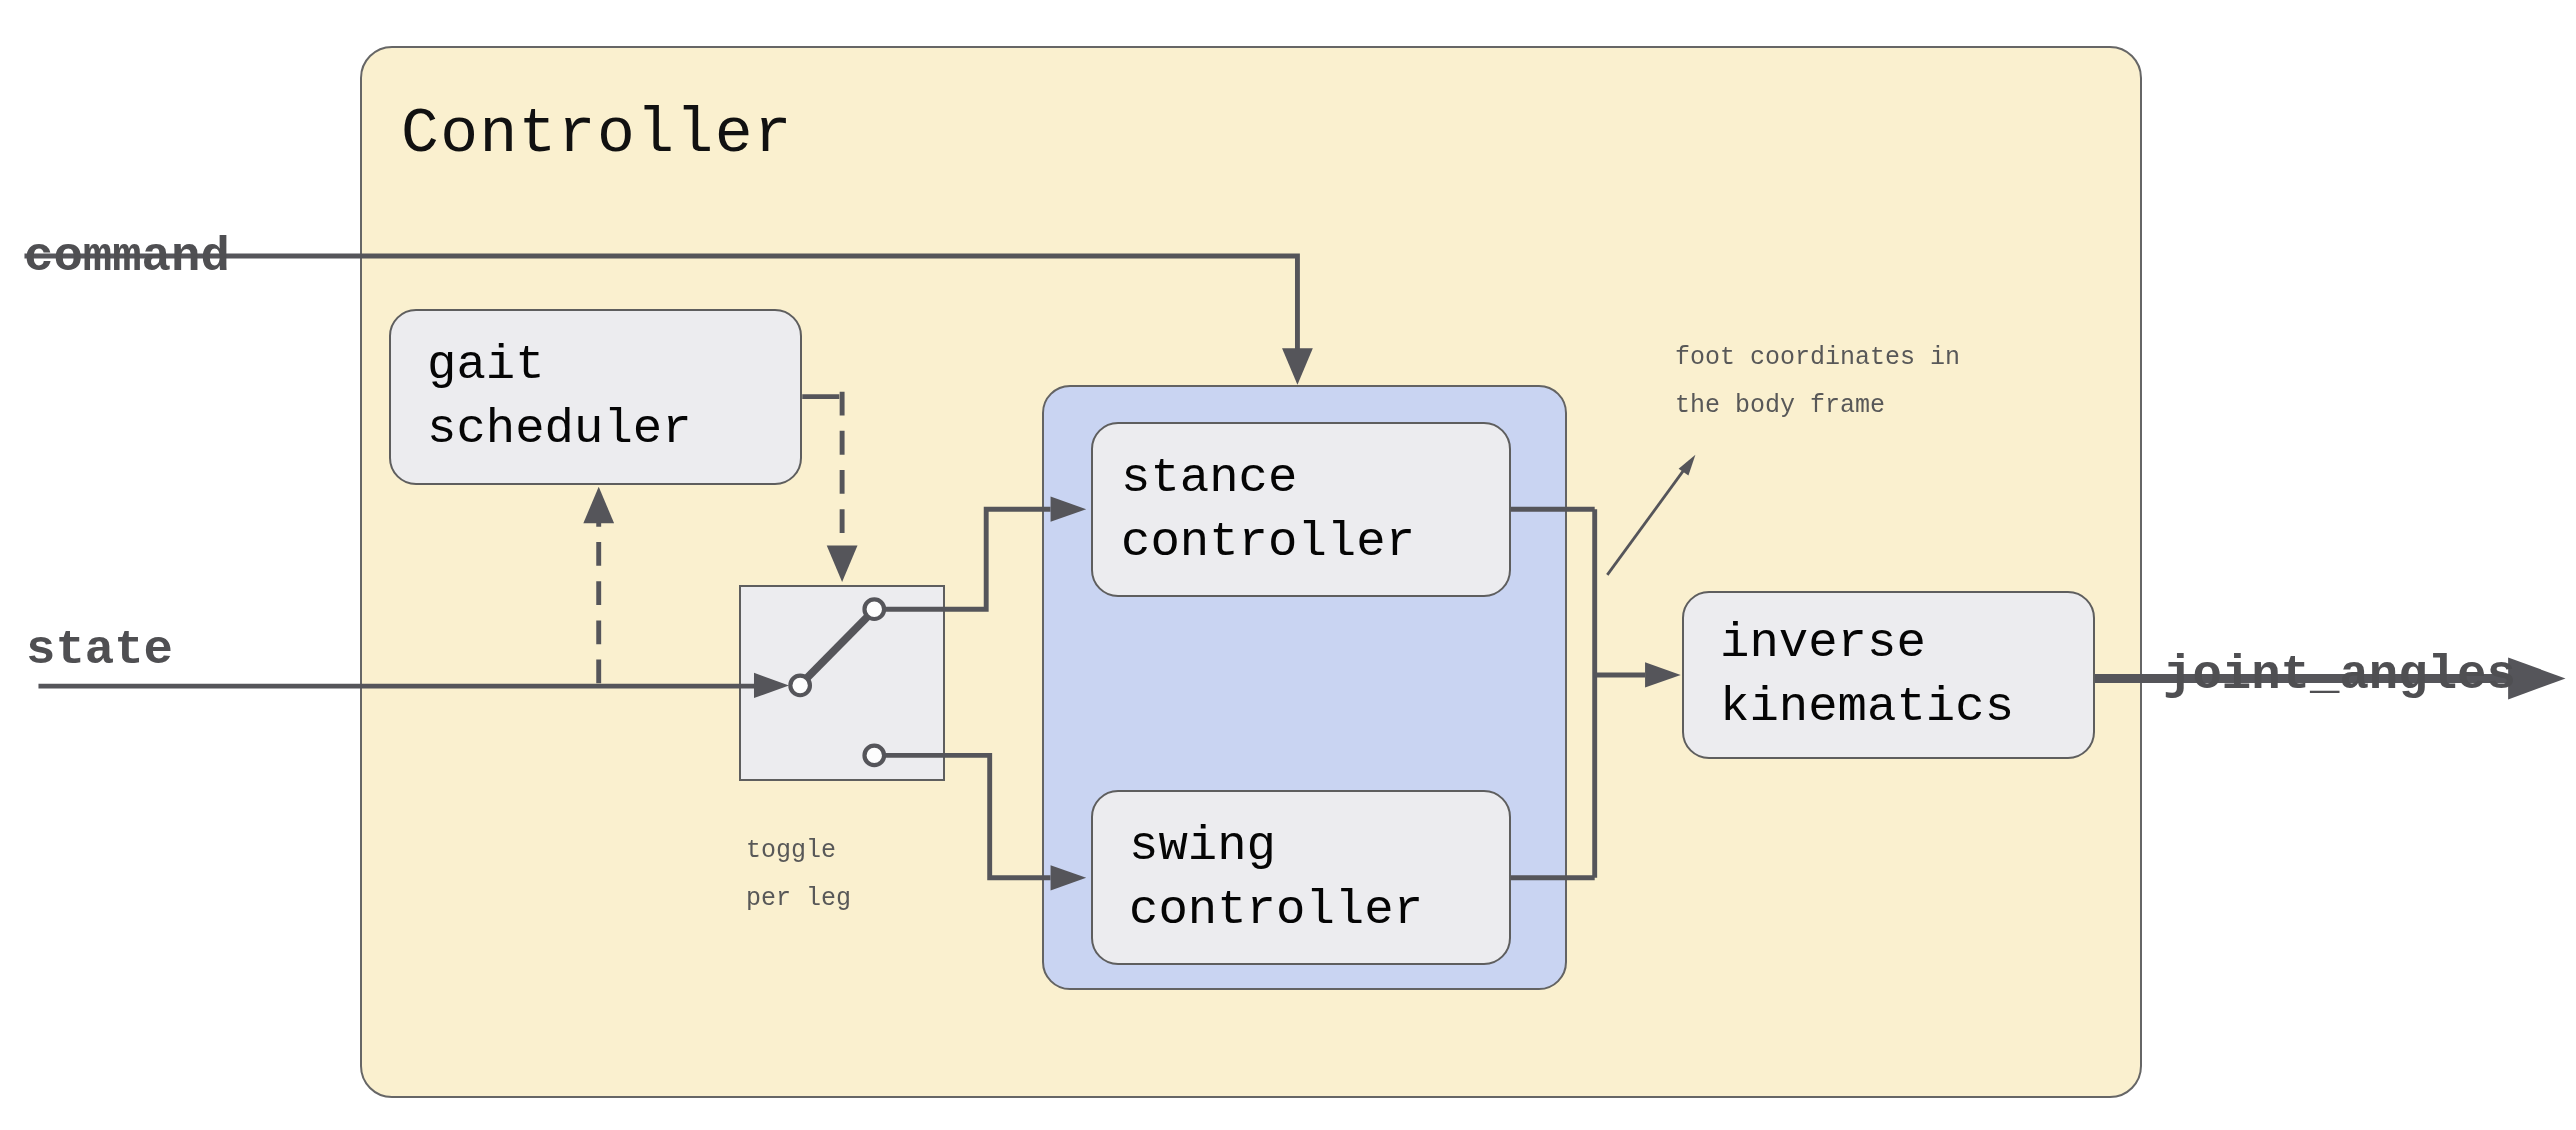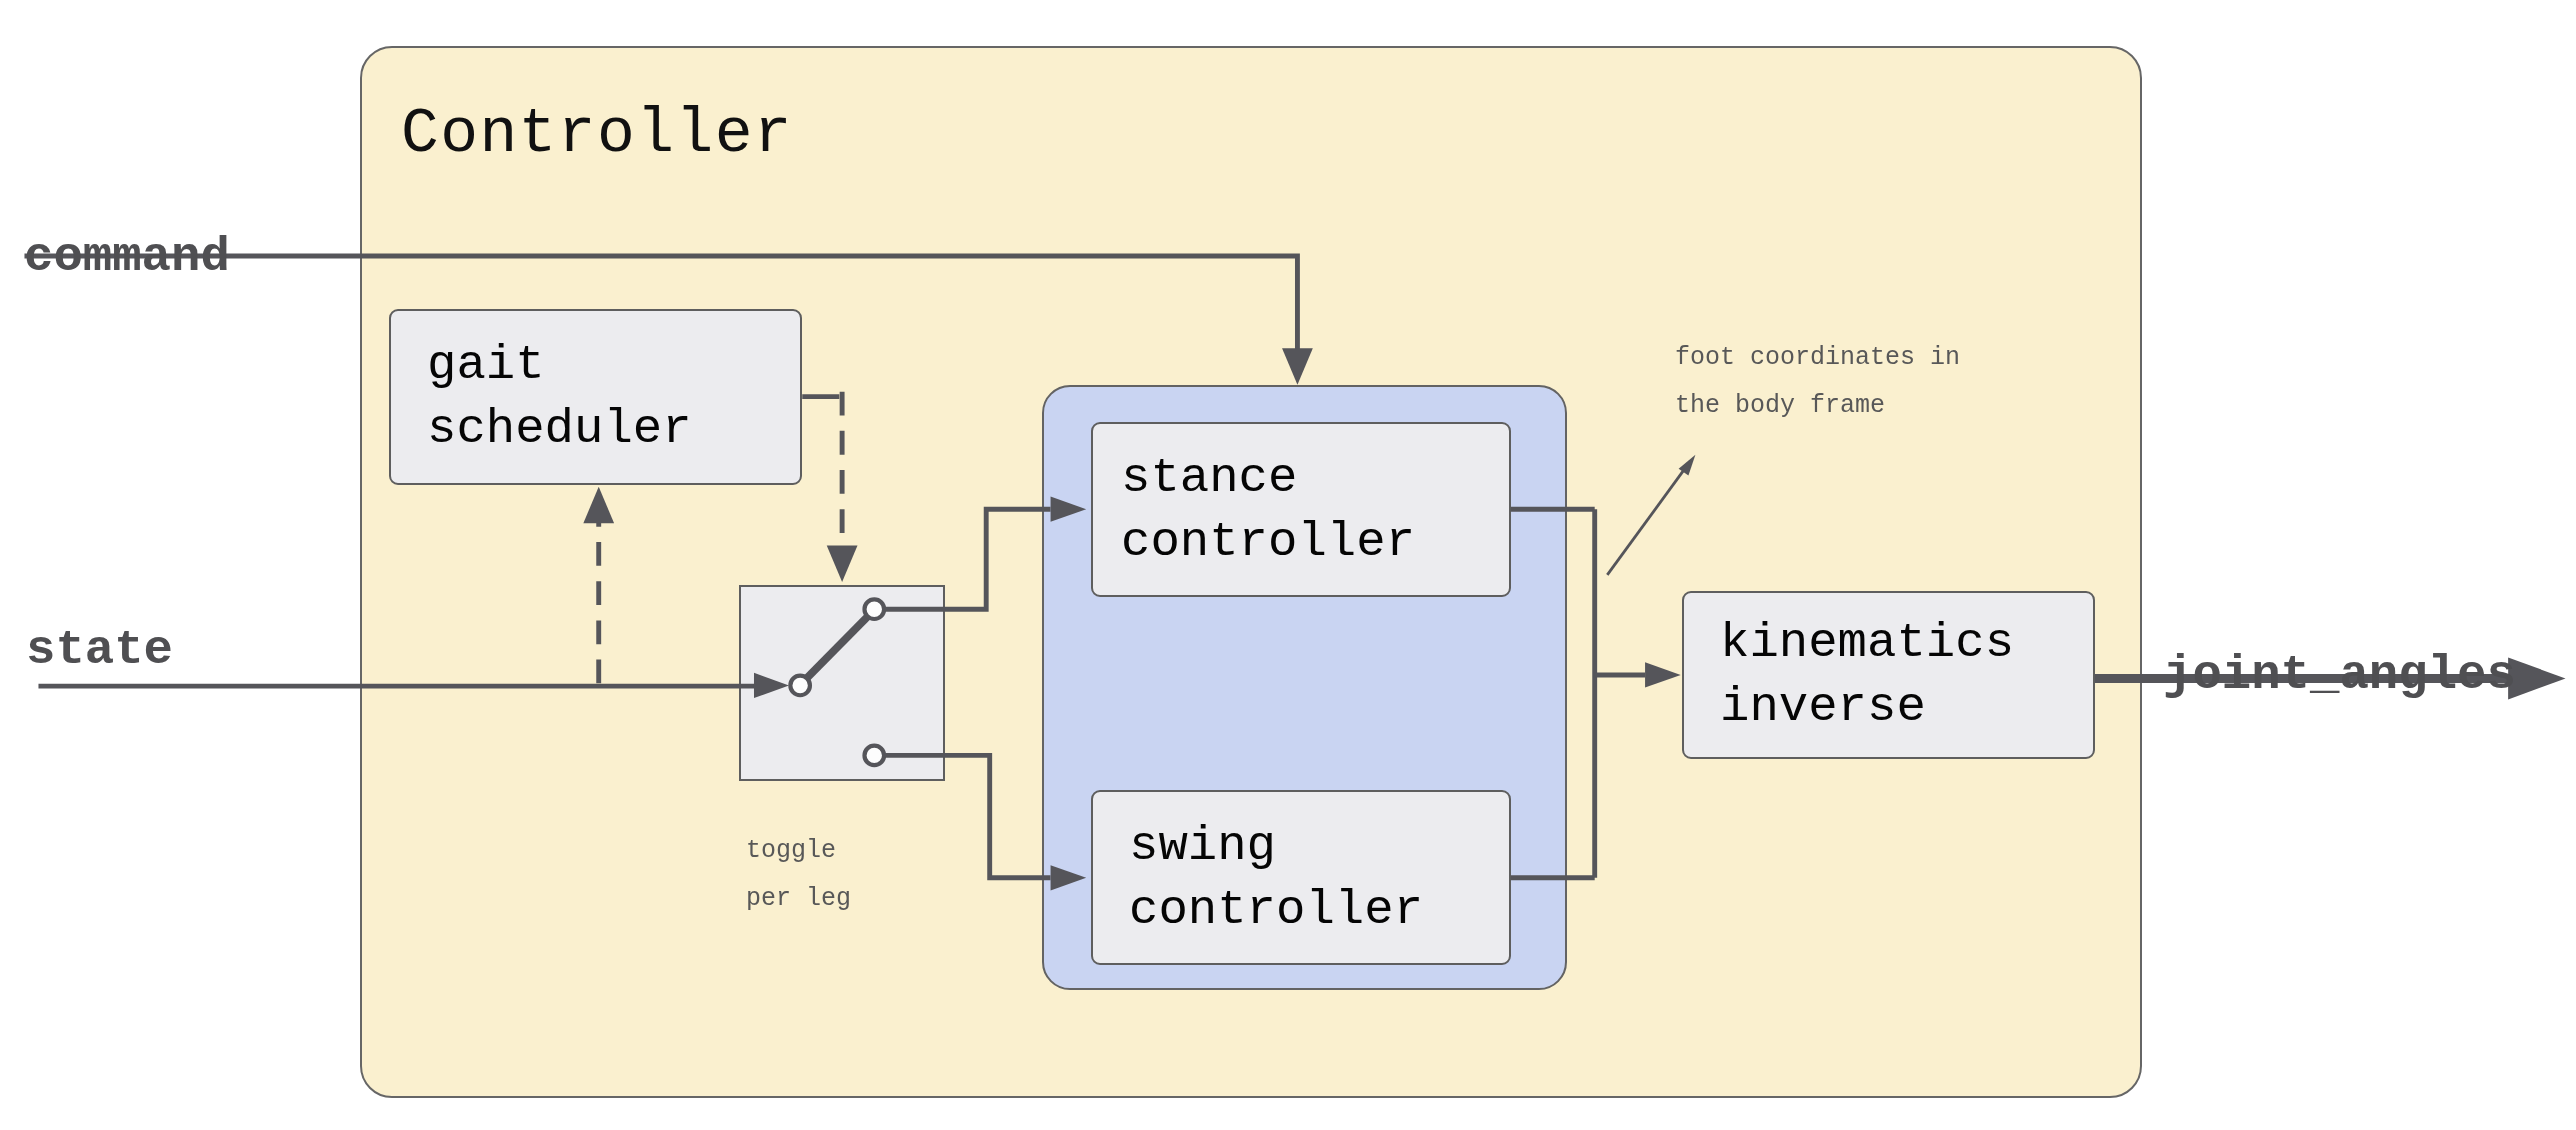--- a/index.html
+++ b/index.html
@@ -32,21 +32,21 @@
     z-index:2;white-space:nowrap;
   }
   .group{
     left:1042px;top:385px;width:525px;height:605px;
     background:var(--blue);
     border:2.8px solid #636363;border-radius:28px;
     box-sizing:border-box;z-index:2;
   }
   .block{
     background:var(--blockfill);
-    border:2.8px solid var(--stroke);border-radius:9px;
+    border:2.8px solid var(--stroke);border-radius:27px;
     box-sizing:border-box;z-index:3;
     display:flex;flex-direction:column;justify-content:center;
     padding-left:36px;
     font-size:49px;line-height:64px;color:#050505;white-space:nowrap;
   }
   .block-gait{left:389px;top:309px;width:413px;height:176px;}
   .block-stance{left:1091px;top:422px;width:420px;height:175px;padding-left:28px;}
   .block-swing{left:1091px;top:790px;width:420px;height:175px;}
   .block-ik{left:1682px;top:591px;width:413px;height:168px;}
   .toggle-box{
@@ -91,22 +91,22 @@
   <span>stance</span>
   <span>controller</span>
 </div>
 
 <div class="abs block block-swing">
   <span>swing</span>
   <span>controller</span>
 </div>
 
 <div class="abs block block-ik">
+  <span>inverse</span>
   <span>kinematics</span>
-  <span>inverse</span>
 </div>
 
 <svg class="abs wires" width="2576" height="1131" viewBox="0 0 3683 1617" fill="none" stroke="#55555A" stroke-width="7">
 
   <path d="M35,366 H1855 V500"></path>
   <polygon fill="#55555A" stroke="none" points="1833,498 1877,498 1855,550"></polygon>
 
   <path d="M55,981 H1080"></path>
   <polygon fill="#55555A" stroke="none" points="1078,962 1078,998 1128,980"></polygon>
 

